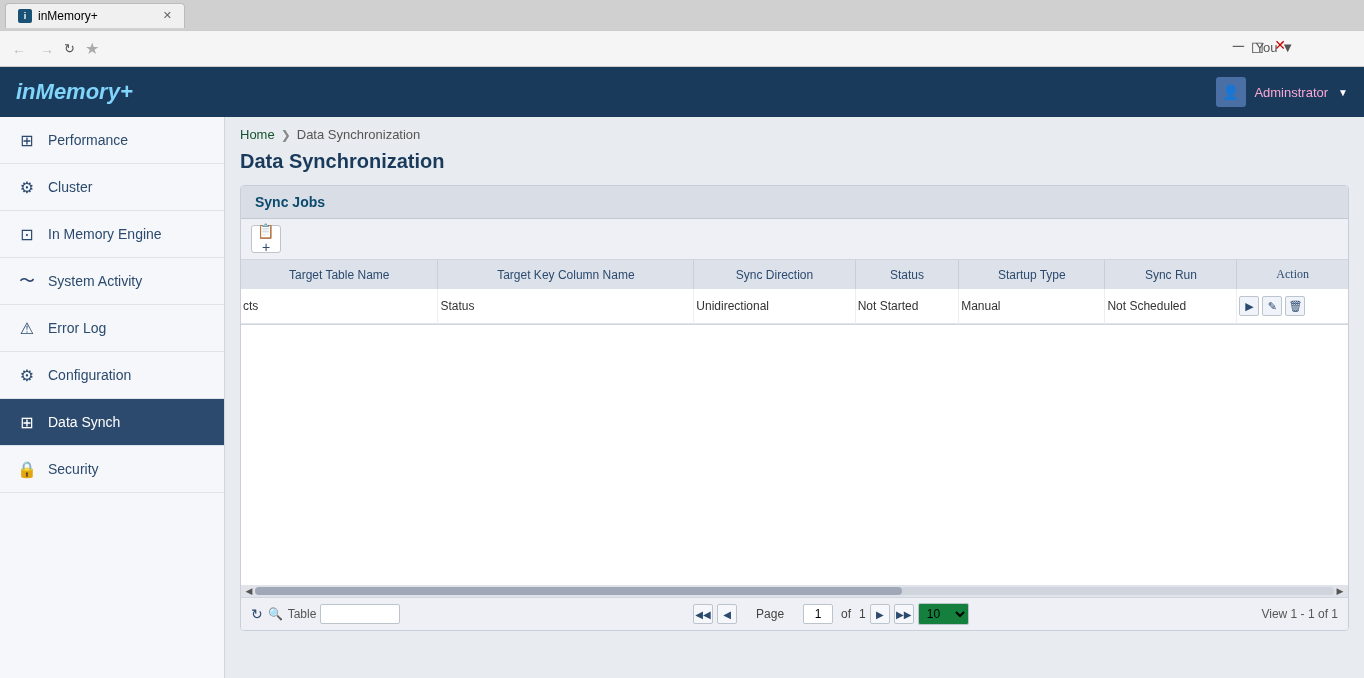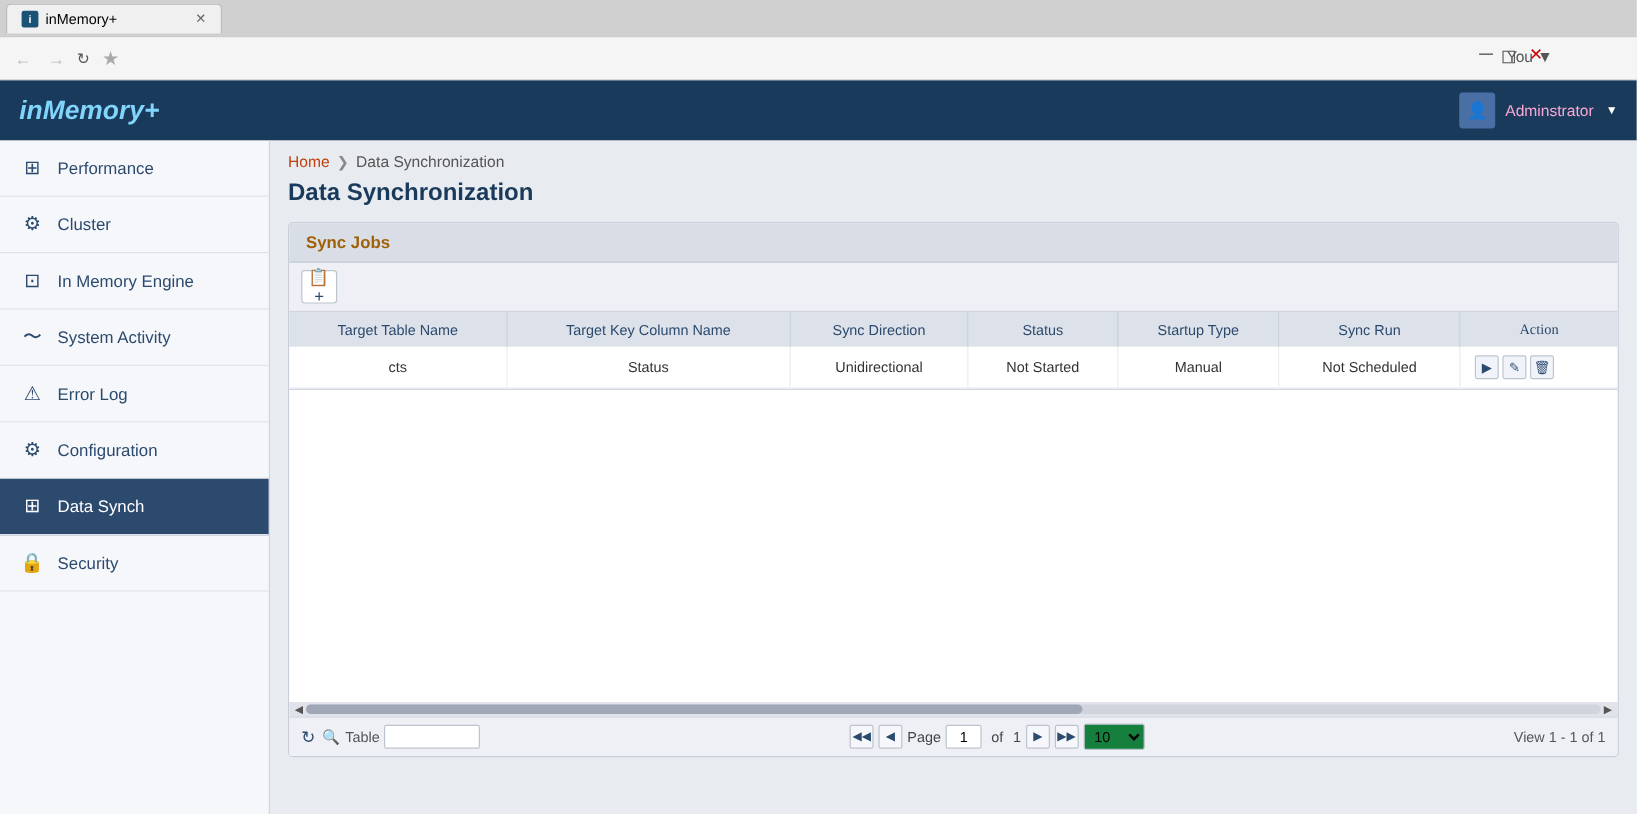--- a/index.html
+++ b/index.html
@@ -158,21 +158,21 @@
       padding: 10px 15px;
     }
     .breadcrumb {
       display: flex;
       align-items: center;
       gap: 6px;
       font-size: 13px;
       color: #2c4a6e;
       margin-bottom: 8px;
     }
-    .breadcrumb a { color: #c2410c; text-decoration: none; }
+    .breadcrumb a { color: #14532d; text-decoration: none; }
     .breadcrumb-sep { color: #888; font-size: 12px; }
     .breadcrumb-current { color: #555; }
     .page-title {
       font-size: 20px;
       color: #1a3a5c;
       font-weight: bold;
       margin-bottom: 12px;
     }
 
     
@@ -180,21 +180,21 @@
       background: #f5f7fa;
       border: 1px solid #c8cfd8;
       border-radius: 4px;
       overflow: hidden;
     }
     .card-header {
       background: #d8dde6;
       padding: 8px 14px;
       font-size: 14px;
       font-weight: bold;
-      color: #a16207;
+      color: #0c4a6e;
       border-bottom: 1px solid #c0c8d4;
     }
     .card-toolbar {
       padding: 6px 10px;
       display: flex;
       align-items: center;
       border-bottom: 1px solid #d0d6e0;
       background: #eef0f5;
     }
     .toolbar-btn {
@@ -230,24 +230,23 @@
       border-right: 1px solid #c8cfd8;
       white-space: nowrap;
       font-size: 12px;
     }
     thead th:last-child { border-right: none; font-family: Liberation Serif, serif; }
     tbody tr {
       background: white;
       border-bottom: 1px solid #e0e4ea;
     }
     tbody td {
-      padding: 7px 12px;
+      padding: 7px 2px;
       color: #333;
       border-right: 1px solid #eee;
-      text-align: center;
     }
     tbody td:last-child { border-right: none; }
     .action-btns {
       display: flex;
       gap: 3px;
     }
     .action-btn {
       width: 20px; height: 20px;
       display: flex; align-items: center; justify-content: center;
       border: 1px solid #bcc4ce;
@@ -500,21 +499,21 @@
             <div class="search-box">
               <span>🔍</span>
               <span>Table</span>
               <input class="search-input" type="text" style="">
             </div>
           </div>
 
           <div class="pagination-center">
             <div class="page-nav-btn">◀◀</div>
             <div class="page-nav-btn">◀</div>
-            <span style="margin:0 0;">Page</span>
+            <span style="margin:0 15px;">Page</span>
             <input class="page-input" type="text" value="1" style="">
             <span style="margin:0 4px;">of</span>
             <span>1</span>
             <div class="page-nav-btn">▶</div>
             <div class="page-nav-btn">▶▶</div>
             <select class="page-size-select">
               <option>10</option>
               <option>25</option>
               <option>50</option>
               <option>100</option>

